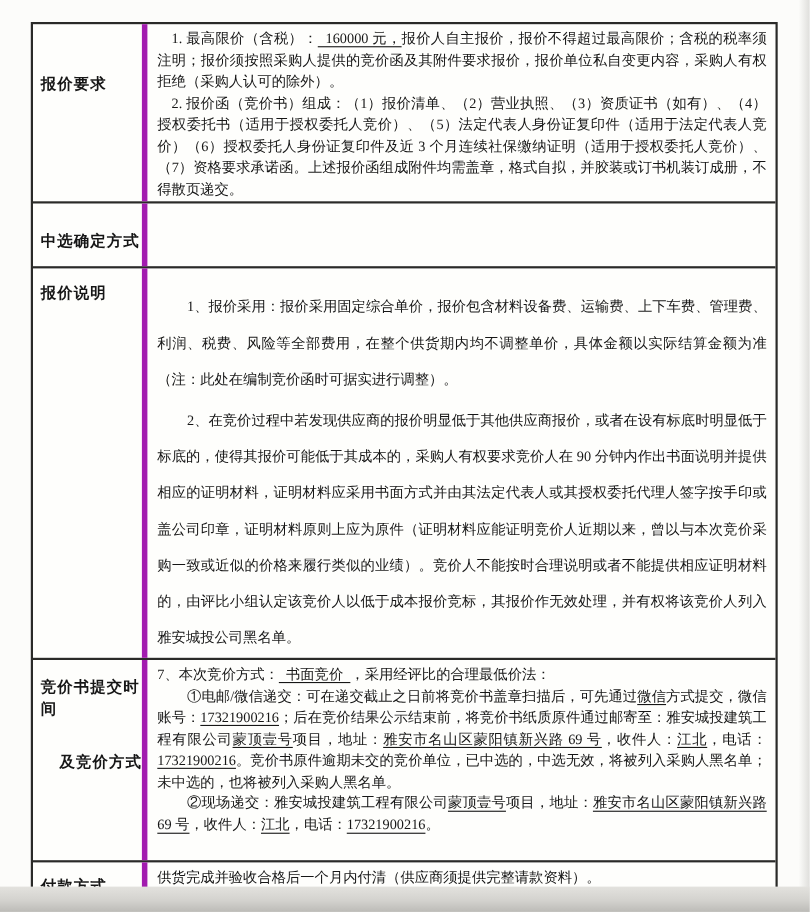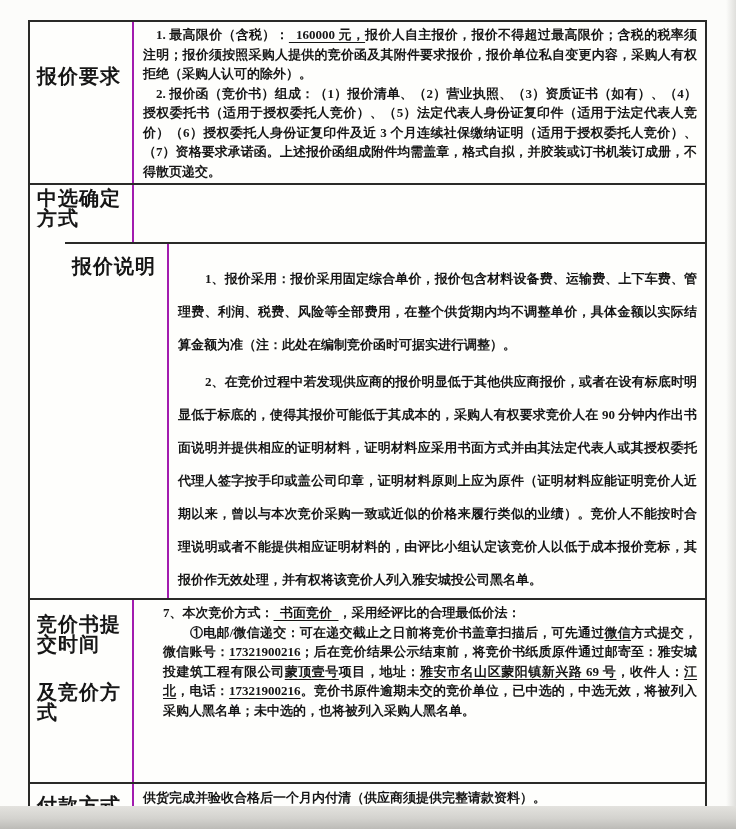--- a/index.html
+++ b/index.html
@@ -30,47 +30,46 @@
   .doc-table {
     position: absolute;
     left: 28px; top: 20px; width: 679px;
     border: 2px solid #2a2a28;
     background: #fefefc;
   }
   .row { display: grid; grid-template-columns: 104px 1fr; }
   .row + .row { border-top: 2px solid #2a2a28; }
   .cell { overflow: hidden; }
   .label-cell {
-    border-right: 2px solid #a21caf;
+    border-right: 5px solid #a21caf;
     font-family: "Liberation Sans", "DejaVu Sans", sans-serif;
     font-weight: bold;
-    font-size: 20px;
+    font-size: 14px;
     letter-spacing: 1px;
     padding-left: 7px;
     line-height: 20px;
   }
   .content-cell {
     font-size: 13px;
     line-height: 19.5px;
     padding: 3px 8px 2px 9px;
     text-align: justify;
-    font-weight: bold;
   }
   
   .row-quote-req      { min-height: 158px; }
   .row-quote-req .label-cell { padding-top: 44px; }
   .row-selection      { min-height: 59px; }
-  .row-selection .label-cell { padding-top: 3px; }
-  .row-notes          { min-height: 337px; margin-left: 35px; }
+  .row-selection .label-cell { padding-top: 24px; }
+  .row-notes          { min-height: 337px; }
   .row-notes .label-cell { padding-top: 12px; }
   .row-notes .content-cell { line-height: 33px; padding-top: 18px; }
   .row-notes .content-cell p + p { margin-top: 4px; }
-  .row-submission     { min-height: 184px; gap: 20px; }
+  .row-submission     { min-height: 184px; }
   .row-submission .label-cell { padding-top: 14px; }
-  .row-submission .label-line2 { display: block; margin-top: 28px; }
+  .row-submission .label-line2 { display: block; margin-top: 28px; text-align: right; }
   .row-payment        { min-height: 41px; }
   .row-payment .label-cell { padding-top: 11px; }
   .row-payment .content-cell { padding-top: 4px; }
   .indent1 { text-indent: 13px; }
   .indent2 { text-indent: 27px; }
   .u { text-decoration: underline; text-underline-offset: 3px; }
 </style>
 </head>
 <body>
 
@@ -105,20 +104,21 @@
     </div>
 
     <div class="row row-submission">
       <div class="cell label-cell">
         <span class="label-line1">竞价书提交时间</span>
         <span class="label-line2">及竞价方式</span>
       </div>
       <div class="cell content-cell">
         <p><span>7、本次竞价方式：</span><span class="u">&nbsp;&nbsp;书面竞价&nbsp;&nbsp;</span><span>，采用经评比的合理最低价法：</span></p>
         <p class="indent2"><span>①电邮/微信递交：可在递交截止之日前将竞价书盖章扫描后，可先通过</span><span class="u">微信</span><span>方式提交，微信账号：</span><span class="u">17321900216</span><span>；后在竞价结果公示结束前，将竞价书纸质原件通过邮寄至：雅安城投建筑工程有限公司</span><span class="u">蒙顶壹号</span><span>项目，地址：</span><span class="u">雅安市名山区蒙阳镇新兴路 69 号</span><span>，收件人：</span><span class="u">江北</span><span>，电话：</span><span class="u">17321900216</span><span>。竞价书原件逾期未交的竞价单位，已中选的，中选无效，将被列入采购人黑名单；未中选的，也将被列入采购人黑名单。</span></p>
+        <p class="indent2"><span>②现场递交：雅安城投建筑工程有限公司</span><span class="u">蒙顶壹号</span><span>项目，地址：</span><span class="u">雅安市名山区蒙阳镇新兴路 69 号</span><span>，收件人：</span><span class="u">江北</span><span>，电话：</span><span class="u">17321900216</span><span>。</span></p>
       </div>
     </div>
 
     <div class="row row-payment">
       <div class="cell label-cell">
         <span>付款方式</span>
       </div>
       <div class="cell content-cell">
         <p><span>供货完成并验收合格后一个月内付清（供应商须提供完整请款资料）。</span></p>
       </div>

